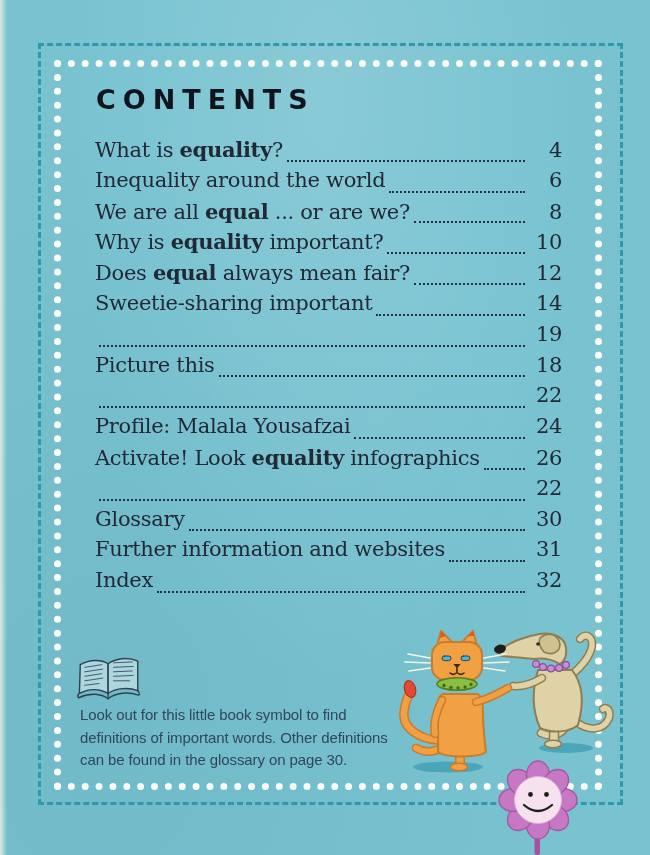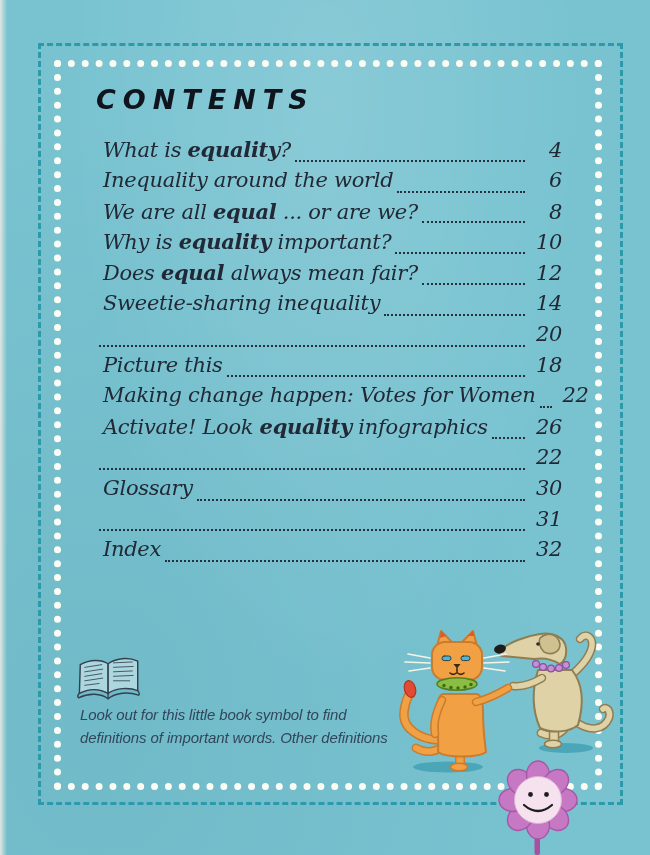--- a/index.html
+++ b/index.html
@@ -3,21 +3,20 @@
 <meta charset="utf-8">
 <style>
   html,body{margin:0;padding:0;}
   .page{
     position:relative;width:650px;height:855px;overflow:hidden;
     background:
       radial-gradient(ellipse at 50% 12%, rgba(255,255,255,0.12), transparent 55%),
       radial-gradient(ellipse at 15% 85%, rgba(0,70,90,0.07), transparent 60%),
       #79c3d1;
     font-family:"DejaVu Serif", serif;
-    font-style:italic;
   }
   .page-edge{
     position:absolute;left:0;top:0;width:7px;height:855px;z-index:0;
     background:linear-gradient(90deg,#dfe6e0,rgba(223,230,224,0));
   }
   .border-teal{
     position:absolute;left:38px;top:43px;width:579px;height:756px;
     border:3px dashed #2d9aab;z-index:1;
   }
   .border-white{
@@ -27,21 +26,21 @@
   .title{
     position:absolute;left:96px;top:84px;z-index:3;
     font-family:"DejaVu Sans", sans-serif;font-weight:800;
     font-size:27px;letter-spacing:7px;color:#0f141d;
   }
   .toc{
     position:absolute;left:95px;top:137px;width:467px;z-index:3;
     font-size:21px;color:#222936;letter-spacing:-0.3px;
   }
   .toc-row{display:flex;align-items:baseline;height:30.8px;}
-  .toc-title{white-space:nowrap;margin-left:8px;}
+  .toc-title{white-space:nowrap;}
   .toc-title .b{font-weight:bold;}
   .leader{
     flex:1;align-self:flex-end;margin:0 3px 6px 4px;
     border-bottom:2.6px dotted #27303f;min-width:12px;
   }
   .toc-page{min-width:34px;text-align:right;}
   .note-icon{position:absolute;left:74px;top:652px;z-index:3;}
   .note-text{
     position:absolute;left:80px;top:704px;width:345px;z-index:3;
     font-family:"Liberation Sans", sans-serif;font-size:15px;
@@ -81,53 +80,58 @@
         <span class="toc-title"><span>Why is </span><span class="b">equality</span><span> important?</span></span>
         <span class="leader"></span>
         <span class="toc-page">10</span>
       </div>
       <div class="toc-row">
         <span class="toc-title"><span>Does </span><span class="b">equal</span><span> always mean fair?</span></span>
         <span class="leader"></span>
         <span class="toc-page">12</span>
       </div>
       <div class="toc-row">
-        <span class="toc-title"><span>Sweetie-sharing inequality</span></span>
+        <span class="toc-title"><span>Sweetie-sharing important</span></span>
         <span class="leader"></span>
         <span class="toc-page">14</span>
       </div>
       <div class="toc-row">
         <span class="leader"></span>
-        <span class="toc-page">20</span>
+        <span class="toc-page">19</span>
       </div>
       <div class="toc-row">
         <span class="toc-title"><span>Picture this</span></span>
         <span class="leader"></span>
         <span class="toc-page">18</span>
       </div>
       <div class="toc-row">
-        <span class="toc-title"><span>Making change happen: Votes for Women</span></span>
         <span class="leader"></span>
         <span class="toc-page">22</span>
       </div>
       <div class="toc-row">
+        <span class="toc-title"><span>Profile: Malala Yousafzai</span></span>
+        <span class="leader"></span>
+        <span class="toc-page">24</span>
+      </div>
+      <div class="toc-row">
         <span class="toc-title"><span>Activate! Look </span><span class="b">equality</span><span> infographics</span></span>
         <span class="leader"></span>
         <span class="toc-page">26</span>
       </div>
       <div class="toc-row">
         <span class="leader"></span>
         <span class="toc-page">22</span>
       </div>
       <div class="toc-row">
         <span class="toc-title"><span>Glossary</span></span>
         <span class="leader"></span>
         <span class="toc-page">30</span>
       </div>
       <div class="toc-row">
+        <span class="toc-title"><span>Further information and websites</span></span>
         <span class="leader"></span>
         <span class="toc-page">31</span>
       </div>
       <div class="toc-row">
         <span class="toc-title"><span>Index</span></span>
         <span class="leader"></span>
         <span class="toc-page">32</span>
       </div>
     </div>
 
@@ -148,20 +152,21 @@
         <path d="M44,16 L66,15"></path>
         <path d="M44,21 L65,20"></path>
       <path d="M44,26 L66,25"></path>
         <path d="M44,31 L62,31"></path>
     </g>
   </svg>
 
   <div class="note-text">
       <div>Look out for this little book symbol to find</div>
       <div>definitions of important words. Other definitions</div>
+      <div>can be found in the glossary on page 30.</div>
     </div>
 
   <svg class="illus-animals" viewBox="0 0 235 150">
     <ellipse cx="58" cy="139" rx="35" ry="5.5" fill="#3f9fb2" opacity="0.8"></ellipse>
     <ellipse cx="176" cy="120" rx="27" ry="5" fill="#3f9fb2" opacity="0.8"></ellipse>
 
     <g stroke-linecap="round" stroke-linejoin="round">
       <path d="M186,94 C200,104 214,102 219,90 C221,83 217,78 213,81" fill="none" stroke="#8f7e52" stroke-width="8.5"></path>
       <path d="M186,94 C200,104 214,102 219,90 C221,83 217,78 213,81" fill="none" stroke="#ded2a6" stroke-width="5.5"></path>
       <path d="M178,50 C190,40 200,30 202,18 C203,9 196,4 190,11" fill="none" stroke="#8f7e52" stroke-width="8.5"></path>

